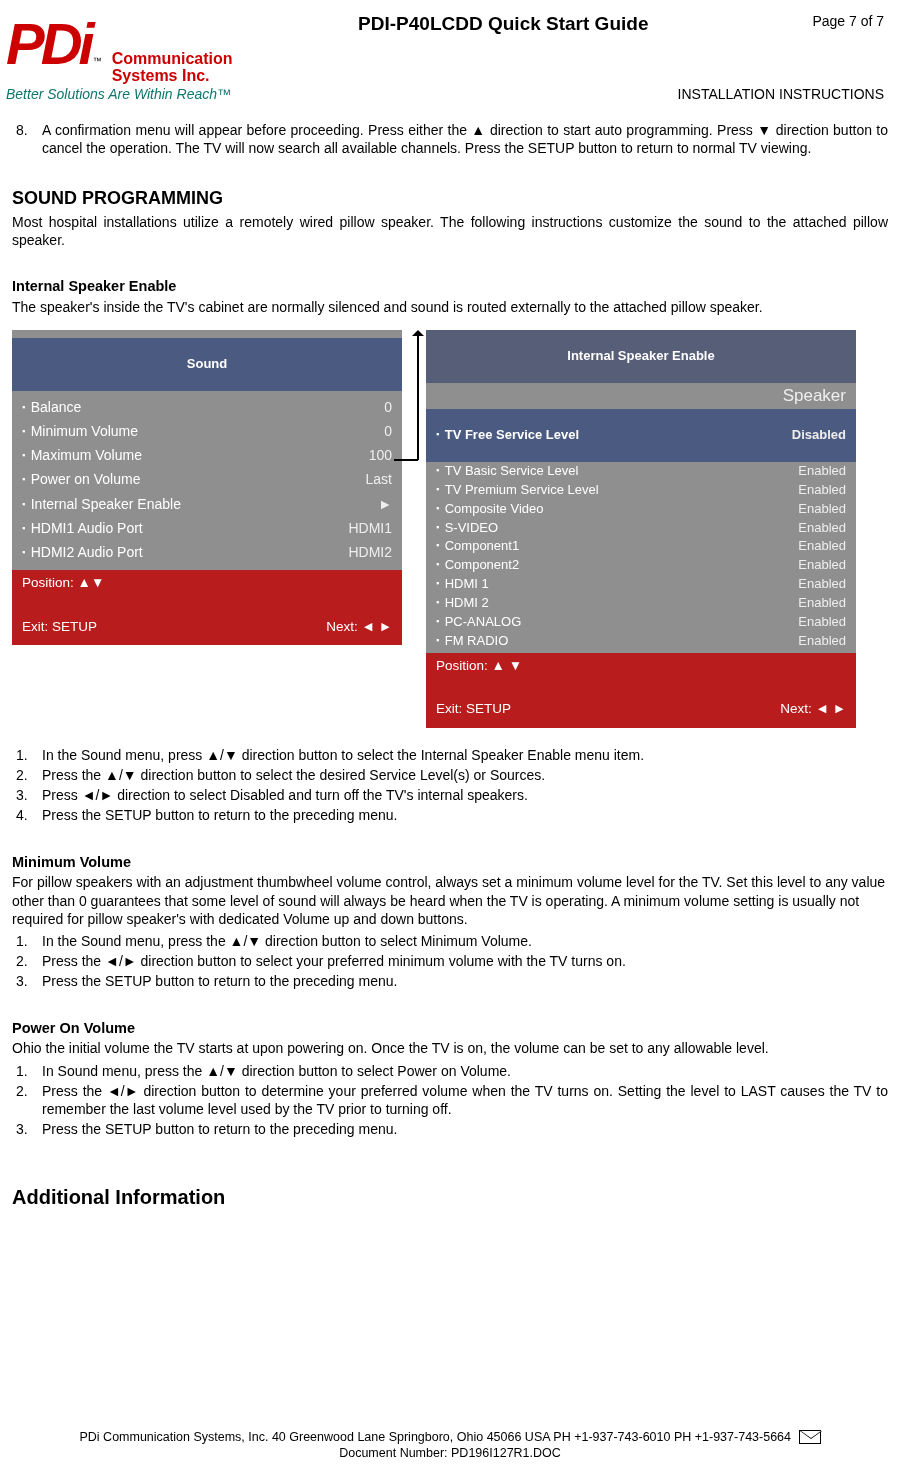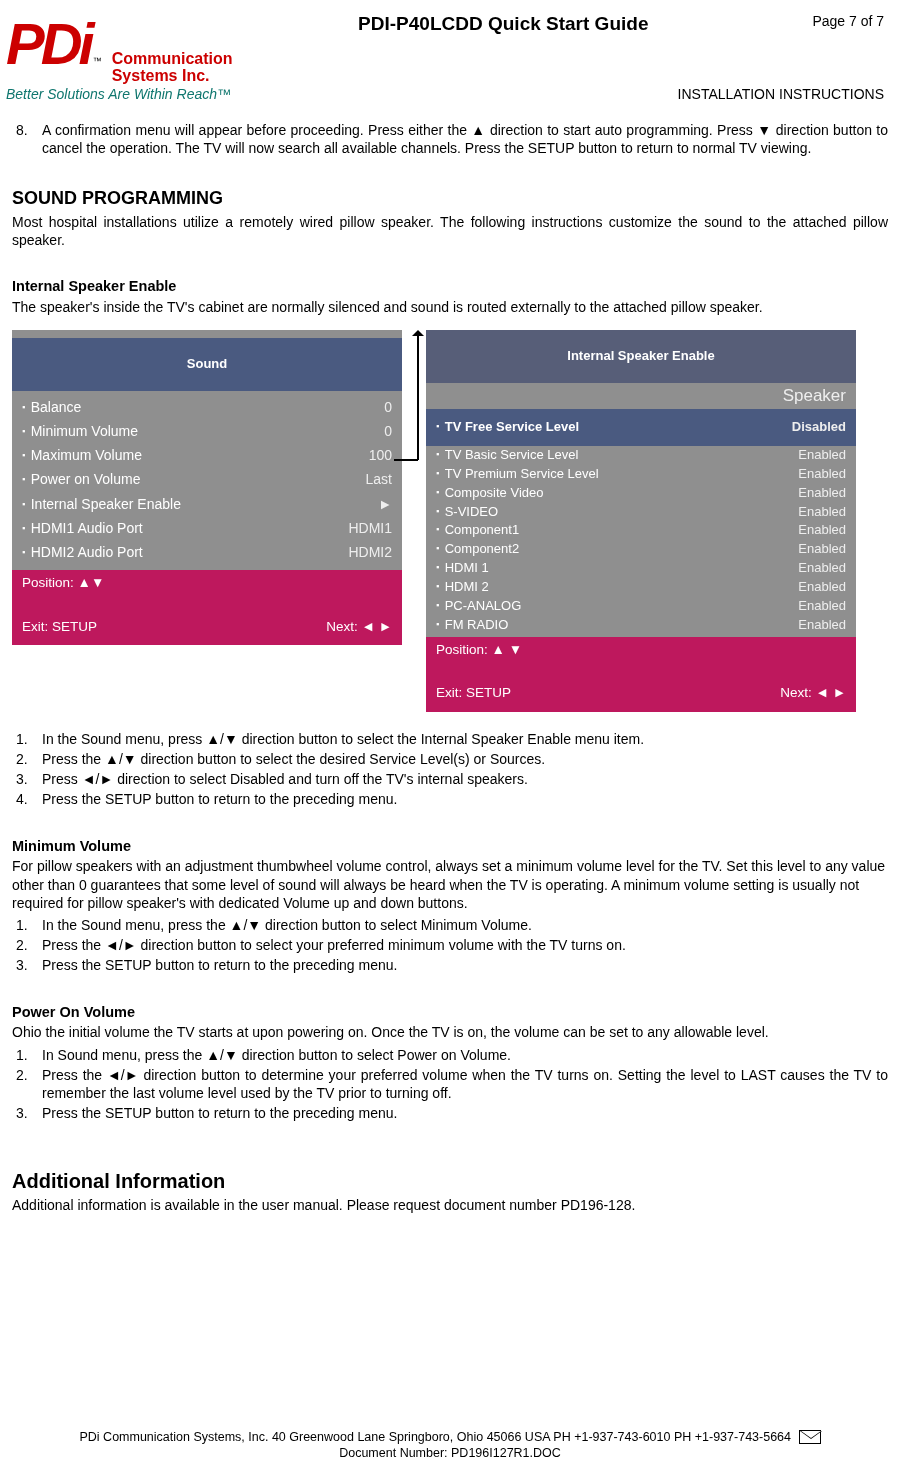--- a/index.html
+++ b/index.html
@@ -41,23 +41,23 @@
     .menu-wrap { position: relative; }
     .menu { background: #8f8f8f; color: #fff; font-family: Arial; width: 390px; font-size: 14px; }
     .menu.right { width: 430px; font-size: 13px; }
     .menu-title-bar { background: #4a5a80; text-align: center; font-weight: 700; padding: 18px 0; font-size: 13px; }
     .menu-title-bar.right { background: #575e78; }
     .menu-sub-bar { text-align: right; padding: 2px 10px; font-size: 17px; color: #eee; }
     .menu-items { padding: 4px 10px 6px 10px; }
     .menu-items .mi { display: flex; justify-content: space-between; align-items: center; padding: 3px 0; }
     .mi .lbl::before { content: "▪ "; font-size: 9px; position: relative; top: -2px; margin-right: 3px; }
     .mi.tight { padding: 1px 0; font-size: 13px; }
-    .mi.sel { background: #4a5a80; margin: 0 -10px; padding: 10px 10px; font-weight: 700; }
+    .mi.sel { background: #4a5a80; margin: 0 -10px; padding: 18px 10px; font-weight: 700; }
     .mi .val { color: #eee; }
-    .menu-footer { background: #be185d; padding: 4px 10px 10px 10px; display: flex; flex-direction: column; gap: 2px; font-size: 13.5px; }
+    .menu-footer { background: #b91c1c; padding: 4px 10px 10px 10px; display: flex; flex-direction: column; gap: 2px; font-size: 13.5px; }
     .menu-footer .row2 { display: flex; justify-content: space-between; margin-top: 24px; }
     .arrow-guide { position: absolute; left: -26px; top: 0; width: 30px; height: 20px; }
     .arrow-guide svg { overflow: visible; }
 
     .footer-fixed { position: absolute; left: 0; right: 0; bottom: 18px; text-align: center; font-size: 12.5px; color: #000; padding: 0 20px; }
     .footer-fixed .envelope { display: inline-block; width: 22px; height: 14px; border: 1px solid #000; position: relative; vertical-align: middle; margin-left: 4px; }
     .footer-fixed .envelope::before { content: ""; position: absolute; left: 0; top: 0; width: 0; height: 0; border-left: 11px solid transparent; border-right: 11px solid transparent; border-top: 8px solid #000; }
     .footer-fixed .envelope::after { content: ""; position: absolute; left: 1px; top: 0; width: 0; height: 0; border-left: 10px solid transparent; border-right: 10px solid transparent; border-top: 7px solid #fff; }
   </style>
 </head>
@@ -256,21 +256,20 @@
         <span class="num">2.</span>
         <span class="txt">Press the ◄/► direction button to determine your preferred volume when the TV turns on. Setting the level to LAST causes the TV to remember the last volume level used by the TV prior to turning off.</span>
       </li>
       <li>
         <span class="num">3.</span>
         <span class="txt">Press the SETUP button to return to the preceding menu.</span>
       </li>
     </ol>
 
   <h2 class="section" style="margin-top:46px;font-size:20px;">Additional Information</h2>
-  <p class="para" style="text-align:left;">Additional information is available in the user manual.  Please request document number PD196-128.</p>
 
 </div>
 
 <div class="footer-fixed">
   <span>PDi Communication Systems, Inc.   40 Greenwood Lane   Springboro, Ohio 45066 USA   PH +1-937-743-6010  PH +1-937-743-5664</span>
   <span class="envelope"></span><br>
   <span>Document Number:  PD196I127R1.DOC</span>
 </div>
 
 </body></html>

